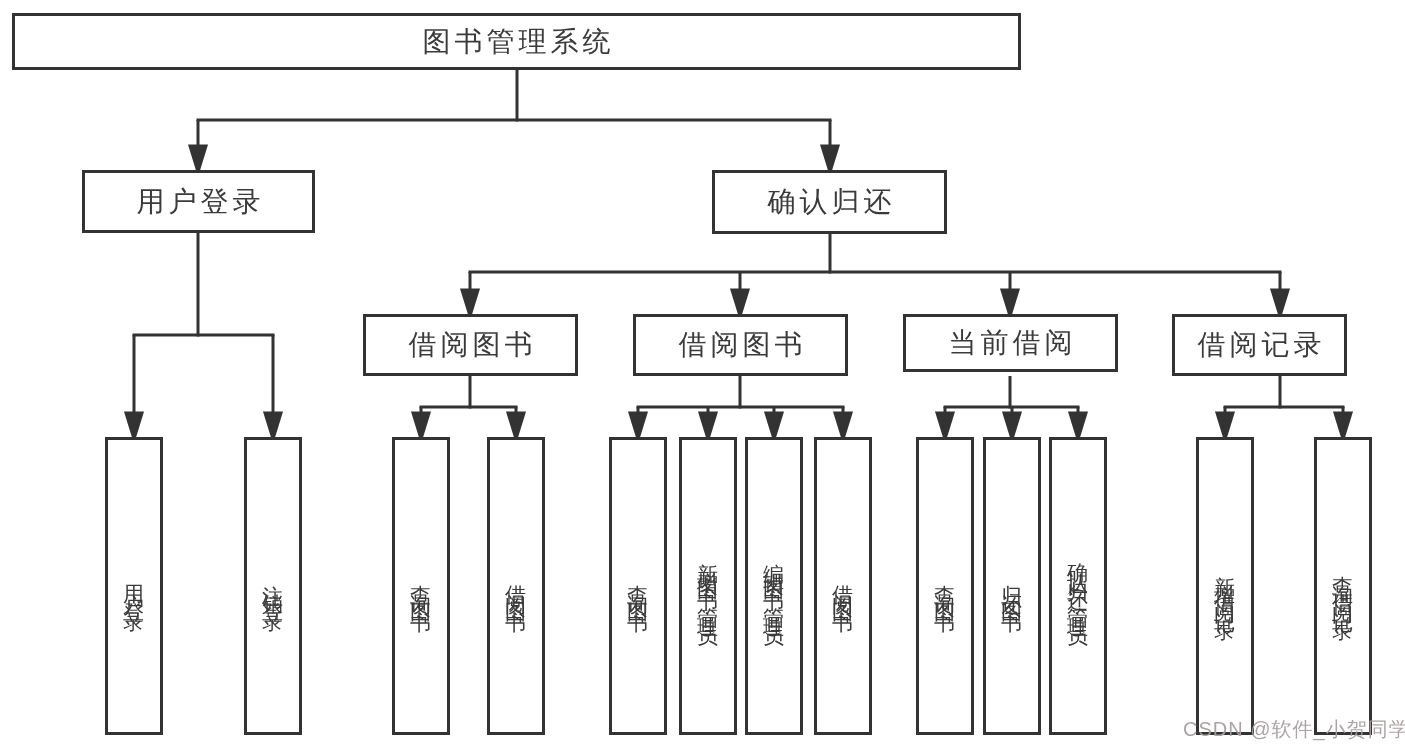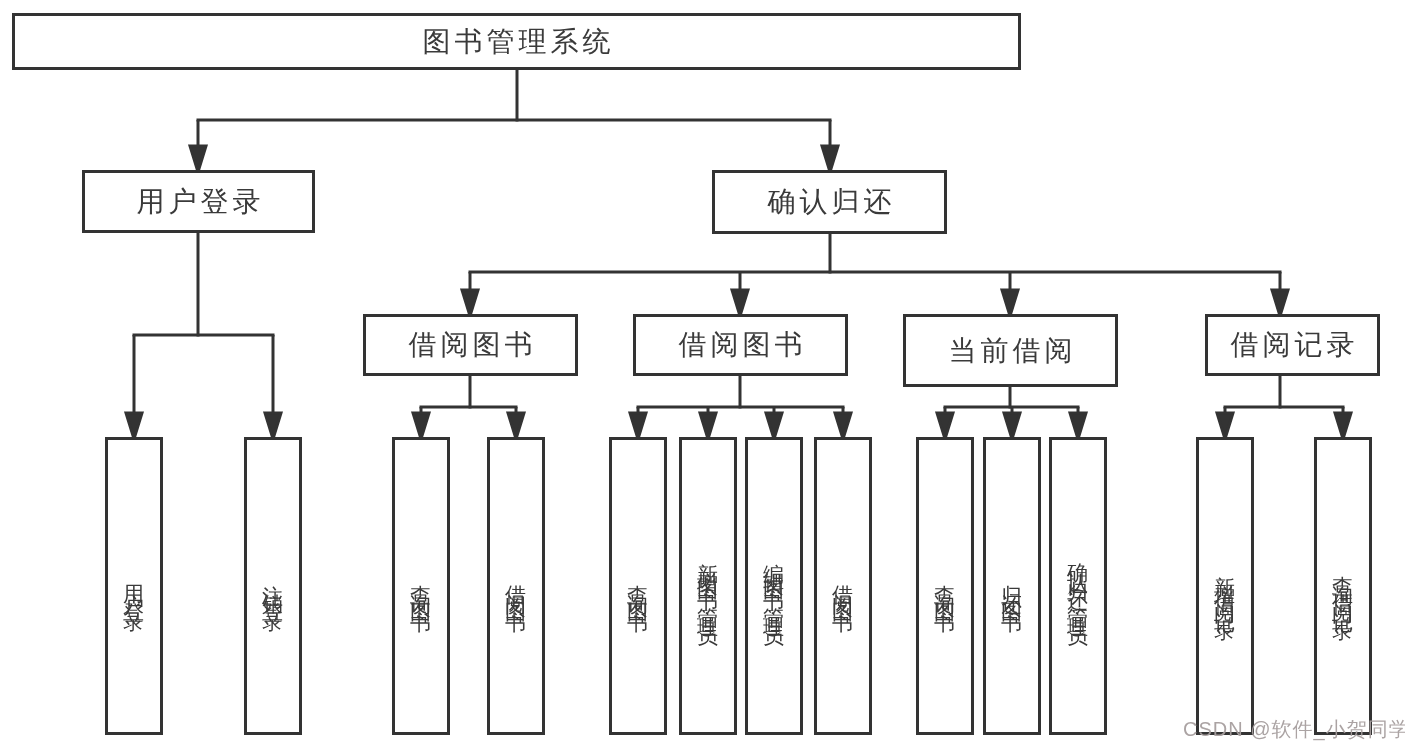--- a/index.html
+++ b/index.html
@@ -132,24 +132,24 @@
   <div class="box" style="left:712px; top:170px; width:235px; height:64px;">
     <span class="hlabel">确认归还</span>
   </div>
 
   <div class="box" style="left:363px; top:314px; width:215px; height:62px;">
     <span class="hlabel">借阅图书</span>
   </div>
   <div class="box" style="left:633px; top:314px; width:215px; height:62px;">
     <span class="hlabel">借阅图书</span>
   </div>
-  <div class="box" style="left:903px; top:314px; width:215px; height:73px;">
+  <div class="box" style="left:903px; top:314px; width:215px; height:58px;">
     <span class="hlabel">当前借阅</span>
   </div>
-  <div class="box" style="left:1172px; top:314px; width:175px; height:62px;margin-left:33px;">
+  <div class="box" style="left:1172px; top:314px; width:175px; height:62px;">
     <span class="hlabel">借阅记录</span>
   </div>
 
   <div class="box" style="left:105px; top:437px; width:58px; height:298px;">
     <span class="vlabel">用户登录</span>
   </div>
   <div class="box" style="left:244px; top:437px; width:58px; height:298px;">
     <span class="vlabel">注销登录</span>
   </div>
 

